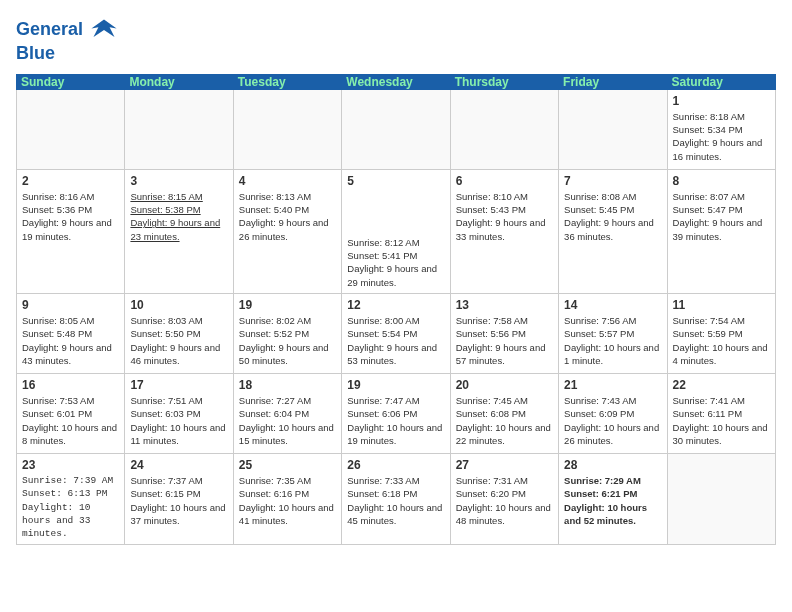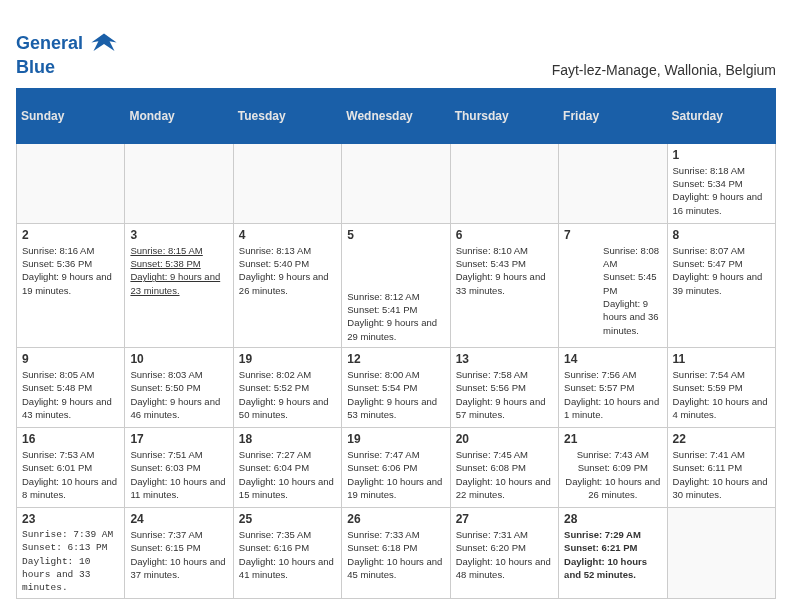--- a/index.html
+++ b/index.html
@@ -6,23 +6,22 @@
     body {
       font-family: Arial, sans-serif;
       background: #fff;
       width: 792px;
       min-height: 612px;
       padding: 16px;
     }
     .header {
       display: flex;
       justify-content: space-between;
-      align-items: flex-end;
+      align-items: flex-start;
       margin-bottom: 10px;
-      margin-top: 14px;
     }
     .logo {
       display: flex;
       align-items: center;
     }
     .logo-text {
       font-size: 18px;
       font-weight: bold;
       color: #333;
       line-height: 1.1;
@@ -47,24 +46,24 @@
       font-size: 14px;
       color: #333;
     }
     .calendar {
       width: 100%;
       border-collapse: collapse;
       border: 1px solid #ccc;
     }
     .calendar th {
       background-color: #1a5fa8;
-      color: #e5e5e5;
+      color: #86efac;
       font-size: 12px;
       font-weight: bold;
-      padding: 20px 4px;
+      padding: 0 4px;
       text-align: left;
       border: 1px solid #1a5fa8;
     }
     .calendar td {
       border: 1px solid #ccc;
       vertical-align: top;
       padding: 4px 5px;
       width: calc(100% / 7);
       height: 80px;
       font-size: 10px;
@@ -95,21 +94,20 @@
         <span>General</span>
         <svg class="logo-bird" viewBox="0 0 40 40" style="display:inline-block;vertical-align:middle;width:28px;height:28px;">
           <polygon points="20,5 38,18 28,16 35,30 20,20 5,30 12,16 2,18" fill="#1a5fa8"></polygon>
         </svg>
         <br>
         <span style="color:#1a5fa8;">Blue</span>
       </div>
     </div>
   </div>
   <div class="title-block">
-    <div class="location">Fayt-lez-Manage, Wallonia, Belgium</div>
   </div>
 </div>
 
 <table class="calendar">
   <thead>
     <tr>
     <th>Sunday</th>
         <th>Monday</th>
         <th>Tuesday</th>
         <th>Wednesday</th>
@@ -159,21 +157,21 @@
 Daylight: 9 hours and 29 minutes.</div>
         </td>
         <td>
           <span class="day-number">6</span>
           <div class="day-info" style="white-space: pre-line;">Sunrise: 8:10 AM
 Sunset: 5:43 PM
 Daylight: 9 hours and 33 minutes.</div>
         </td>
         <td>
           <span class="day-number">7</span>
-          <div class="day-info" style="white-space: pre-line; margin-left: 39px;">Sunrise: 8:08 AM
+          <div class="day-info" style="white-space: pre-line;">Sunrise: 8:08 AM
 Sunset: 5:45 PM
 Daylight: 9 hours and 36 minutes.</div>
         </td>
         <td>
           <span class="day-number">8</span>
           <div class="day-info" style="white-space: pre-line;">Sunrise: 8:07 AM
 Sunset: 5:47 PM
 Daylight: 9 hours and 39 minutes.</div>
         </td>
       </tr>
@@ -247,21 +245,21 @@
 Daylight: 10 hours and 19 minutes.</div>
         </td>
         <td>
           <span class="day-number">20</span>
           <div class="day-info" style="white-space: pre-line;">Sunrise: 7:45 AM
 Sunset: 6:08 PM
 Daylight: 10 hours and 22 minutes.</div>
         </td>
         <td>
           <span class="day-number">21</span>
-          <div class="day-info" style="white-space: pre-line; text-align: center;">Sunrise: 7:43 AM
+          <div class="day-info" style="white-space: pre-line;">Sunrise: 7:43 AM
 Sunset: 6:09 PM
 Daylight: 10 hours and 26 minutes.</div>
         </td>
         <td>
           <span class="day-number">22</span>
           <div class="day-info" style="white-space: pre-line;">Sunrise: 7:41 AM
 Sunset: 6:11 PM
 Daylight: 10 hours and 30 minutes.</div>
         </td>
       </tr>

